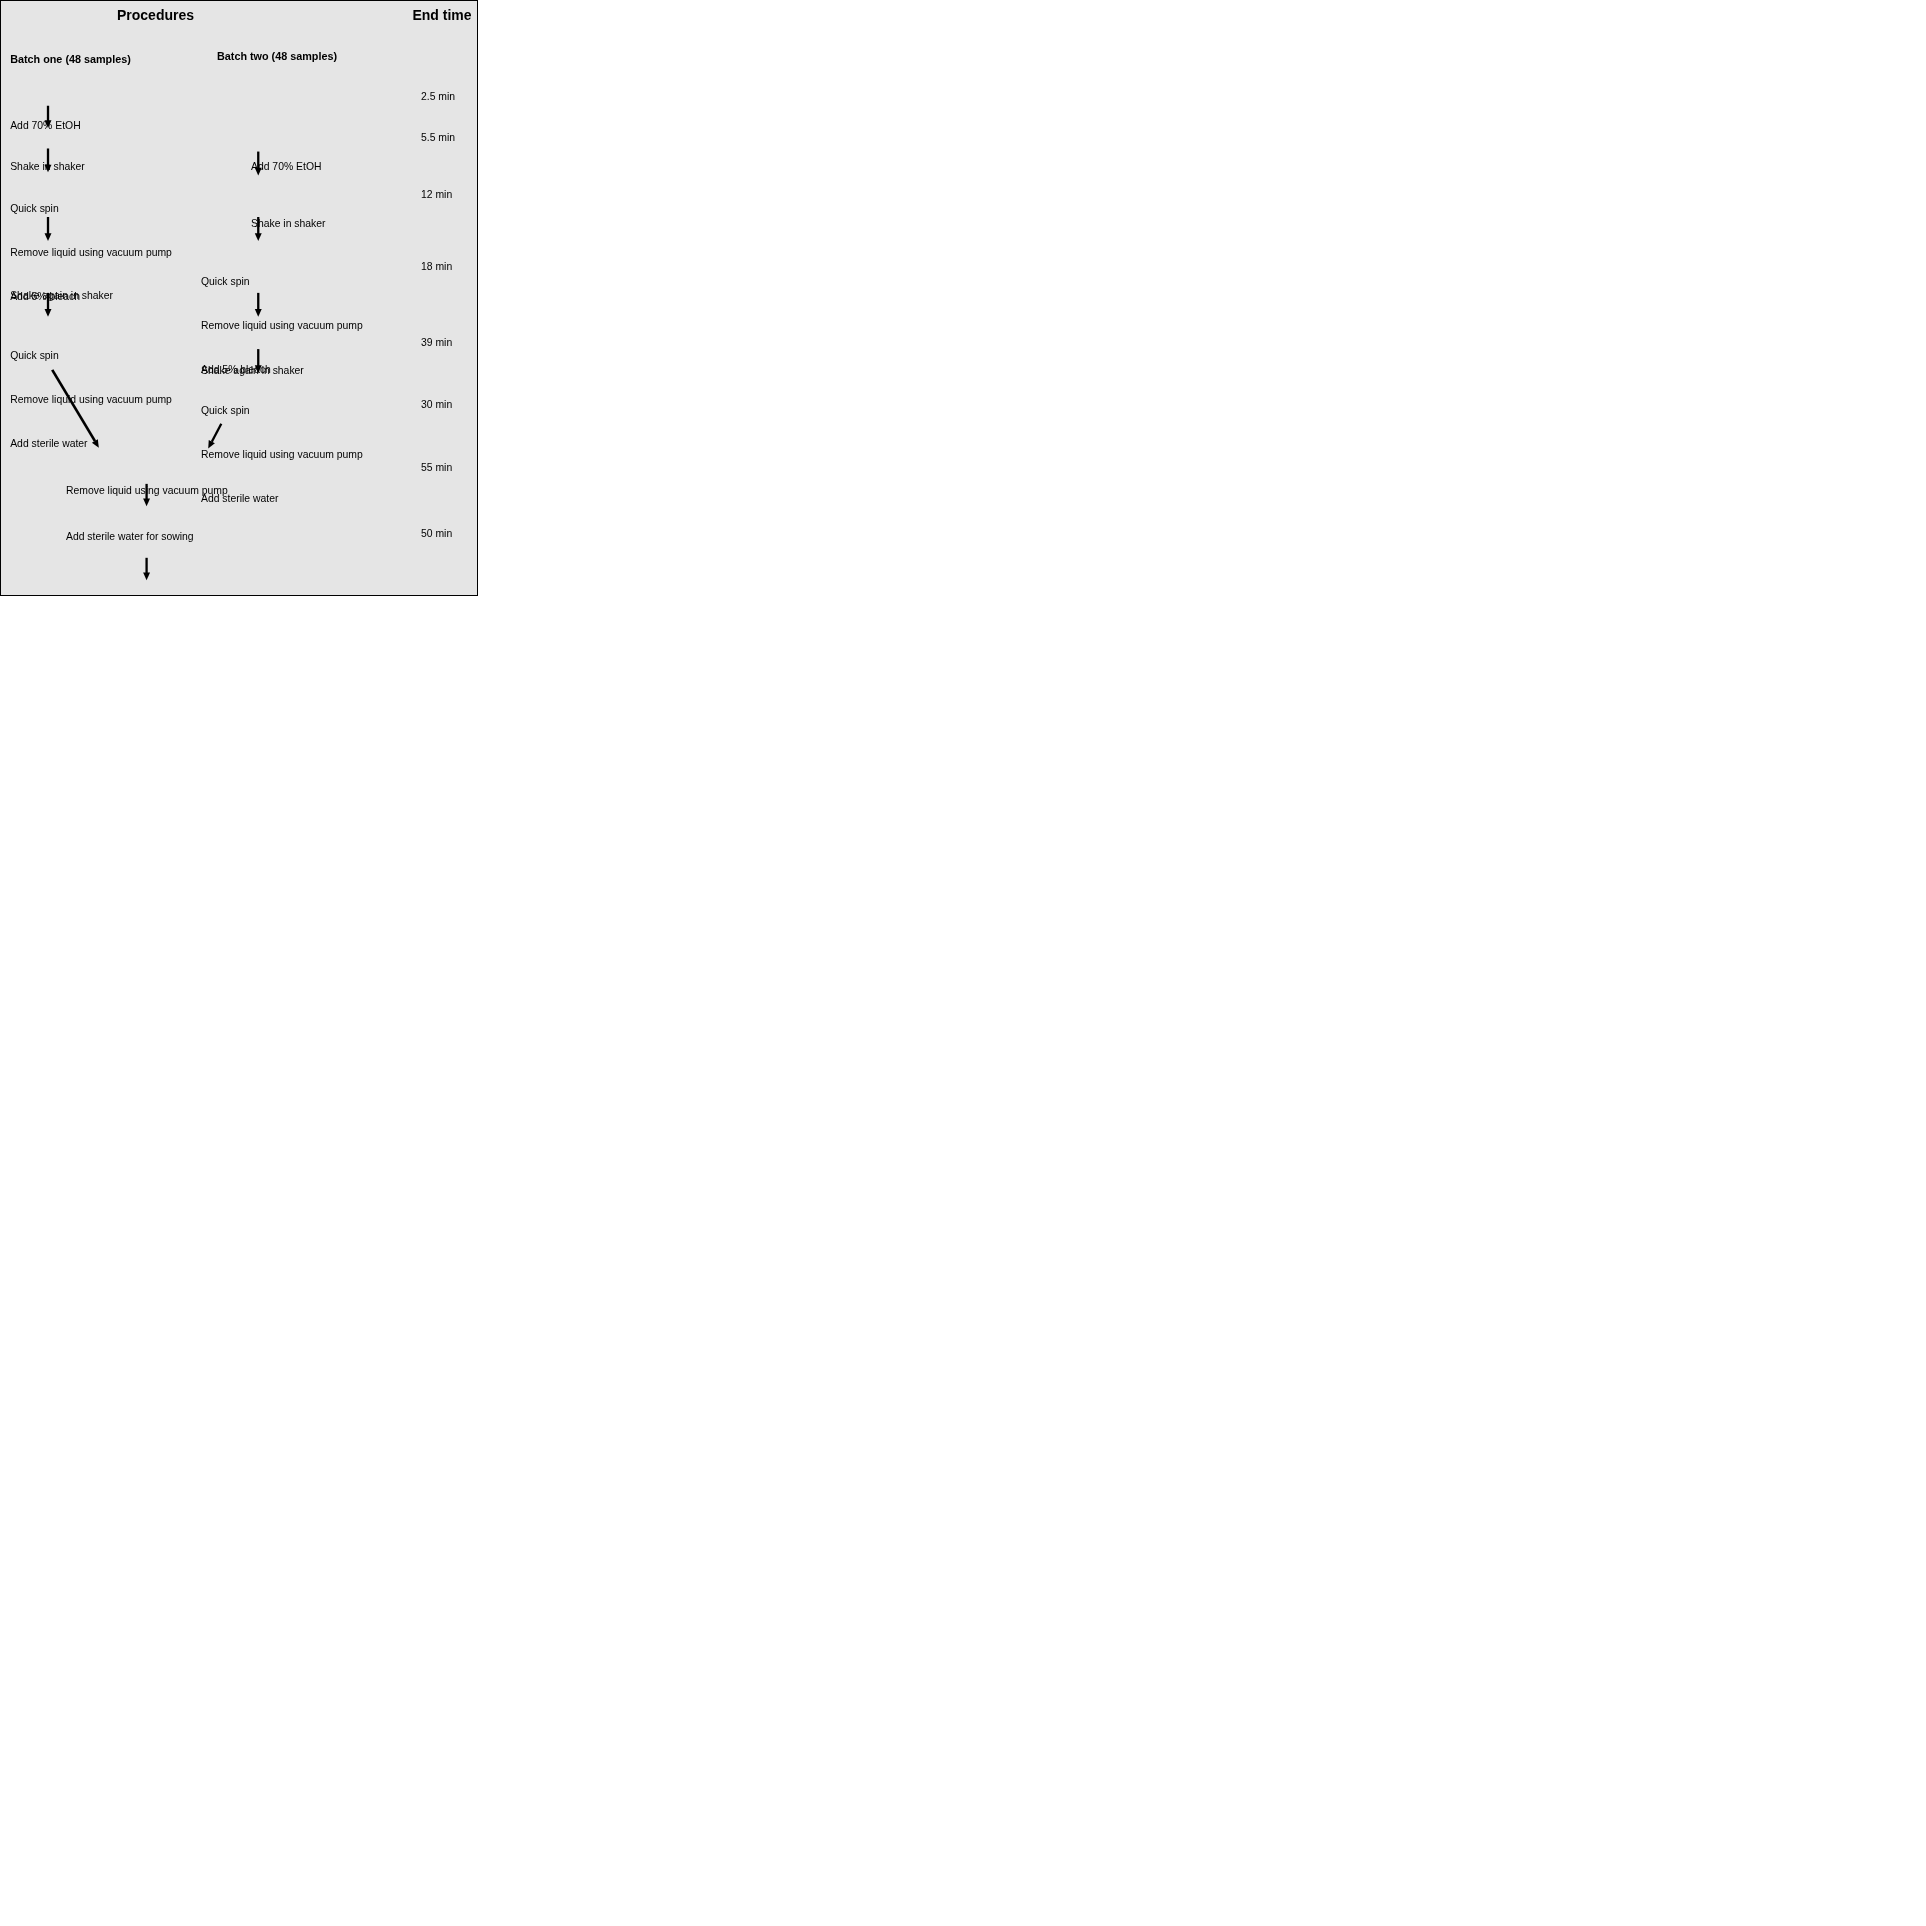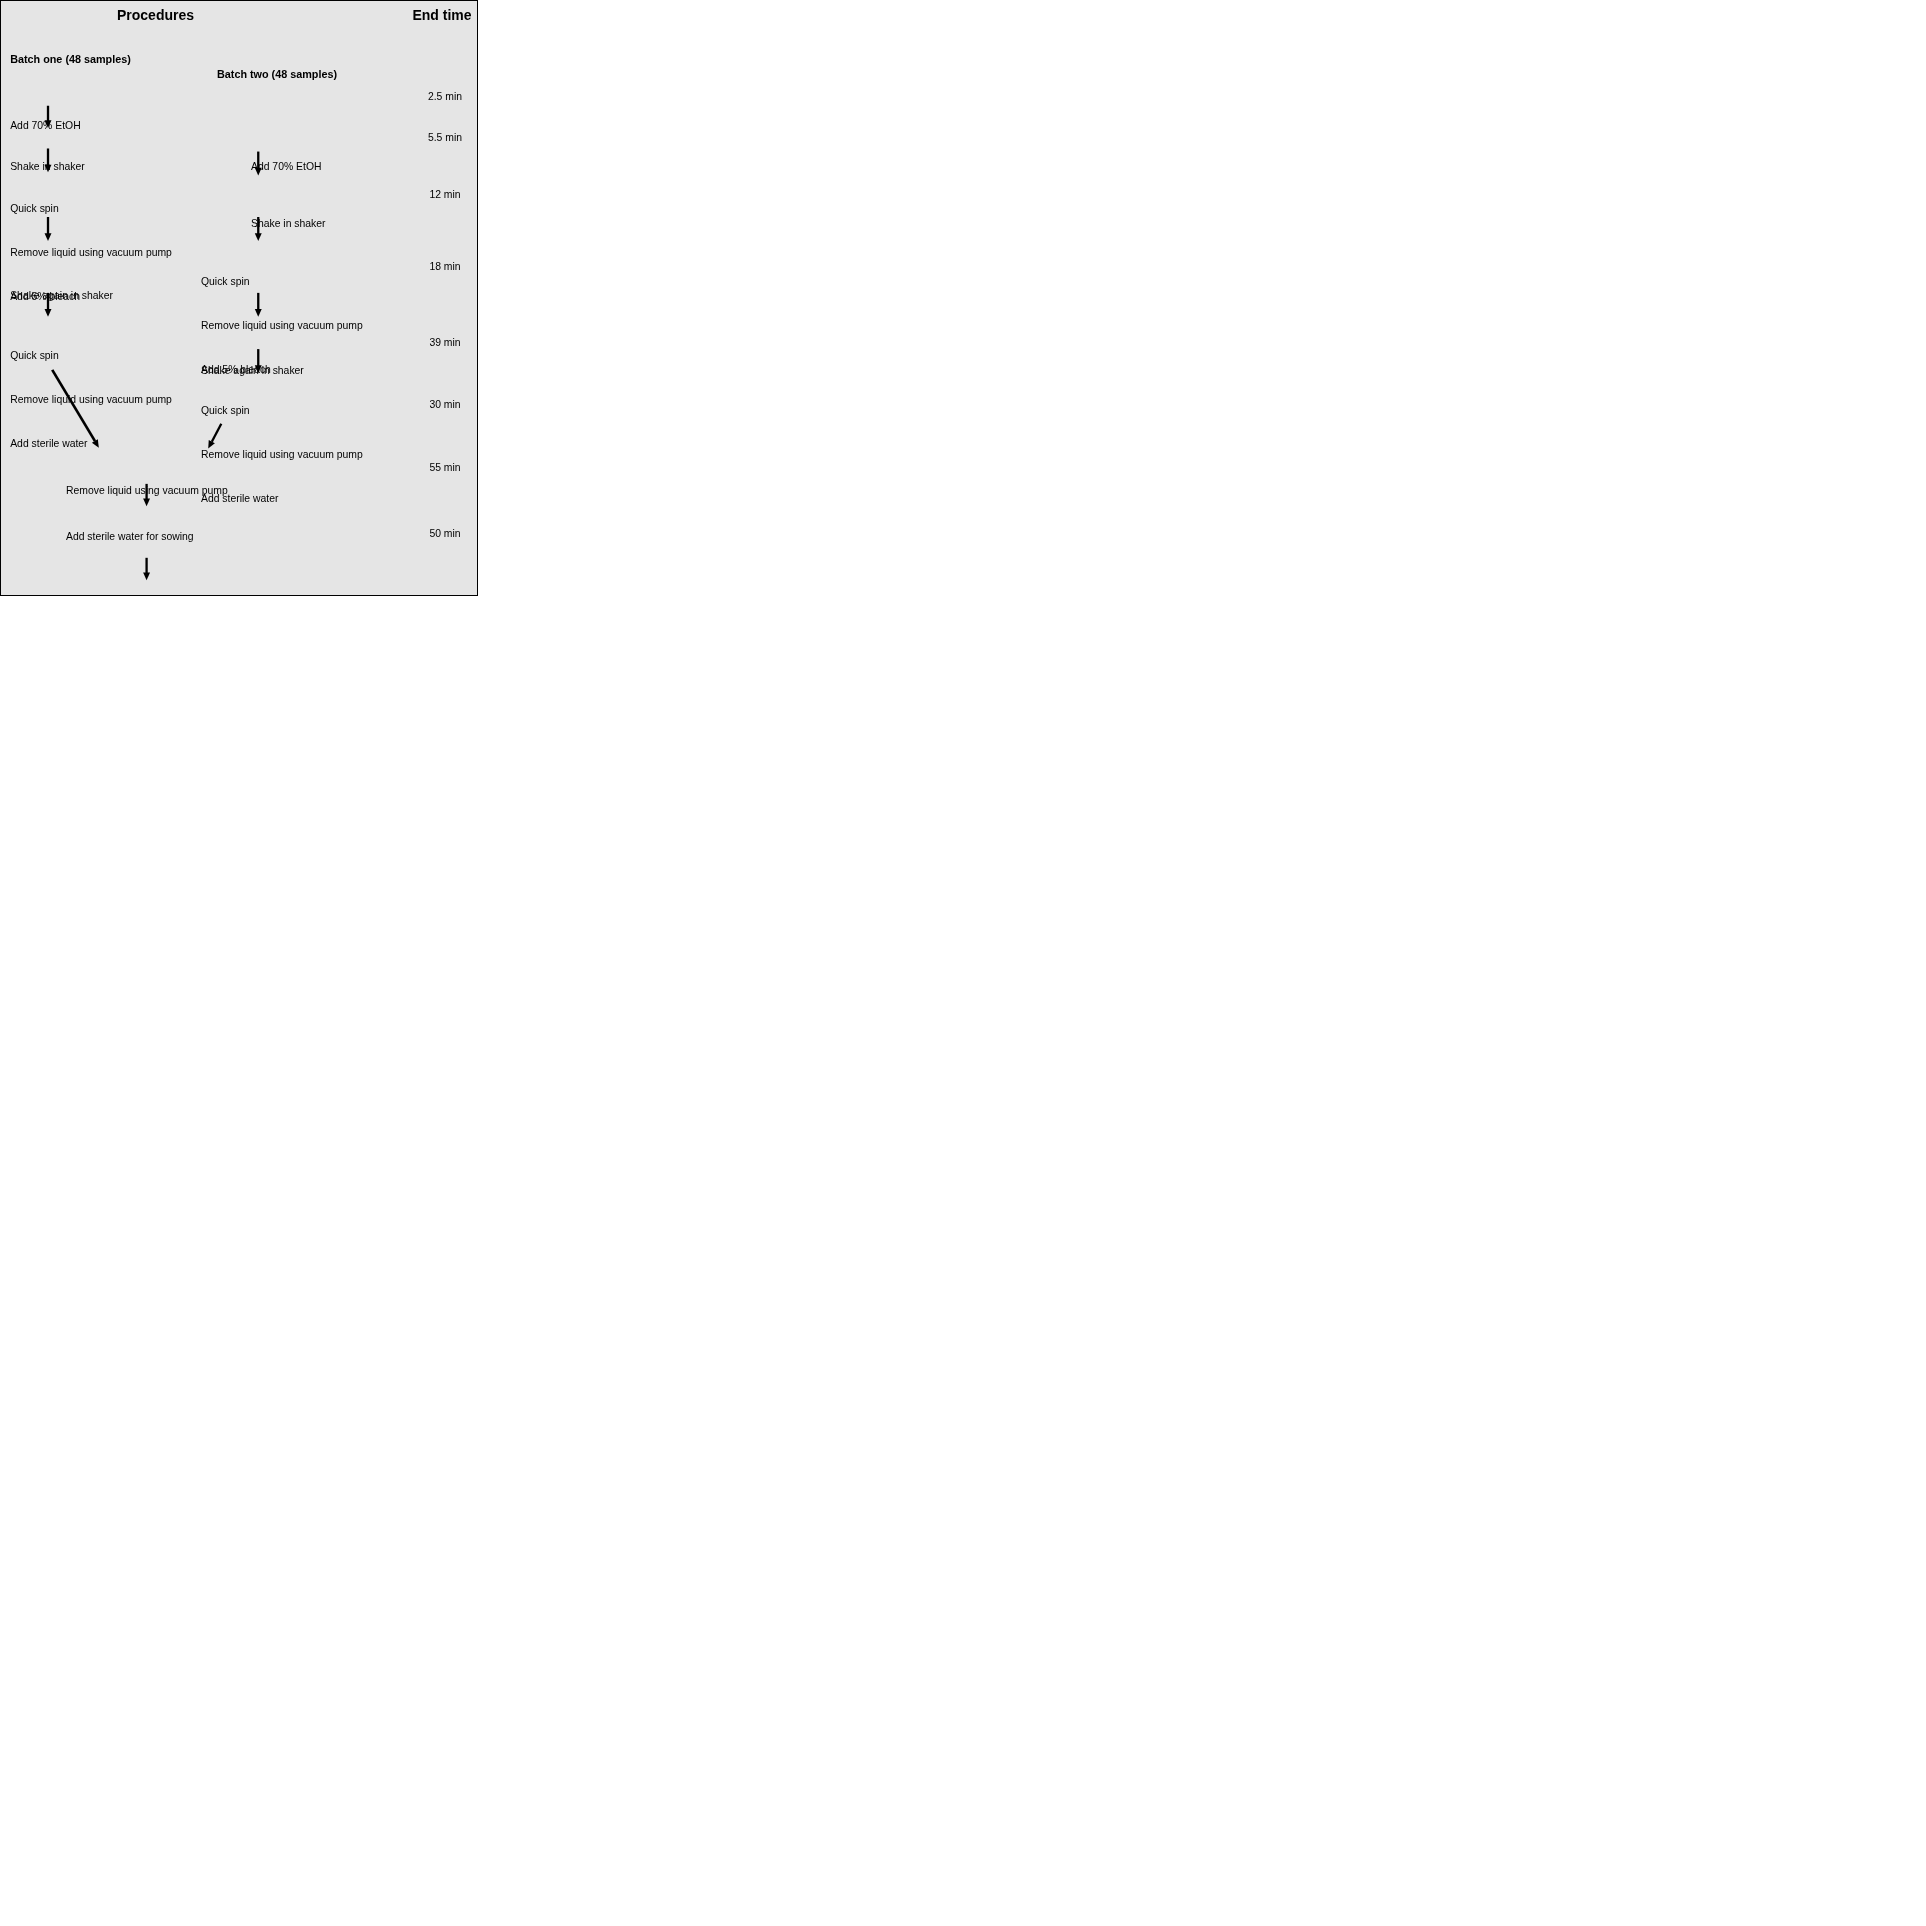--- a/index.html
+++ b/index.html
@@ -32,42 +32,42 @@
   .batch-header {
     font-size: 10.8px;
     line-height: 14px;
     font-weight: bold;
   }
   .step div { height: 14.6px; }
   .lh40 { line-height: 15.4px; }
   .lh40 div { height: 15.4px; }
   .time {
     width: 48px;
-    text-align: center;
+    text-align: left;
   }
   .arrow-layer {
     position: absolute;
     left: 0;
     top: 0;
     width: 476px;
     height: 593px;
   }
   .arrow-layer line { stroke: #000000; }
   .arrow-layer polygon { fill: #000000; }
 </style>
 </head>
 <body>
 
 <div class="frame">
 
   <div class="t title" style="left:116px; top:6.2px;">Procedures</div>
   <div class="t title" style="right:5.4px; top:6.2px;">End time</div>
 
   <div class="t batch-header" style="left:9.2px; top:51px;">Batch one (48 samples)</div>
-  <div class="t batch-header" style="left:216px; top:48px;margin-top:18px;">Batch two (48 samples)</div>
+  <div class="t batch-header" style="left:216px; top:48px;">Batch two (48 samples)</div>
 
   <div class="t step" style="left:9.2px; top:89px;">
     <div>Add 70% EtOH</div>
   </div>
   <div class="t step" style="left:9.2px; top:130px;">
     <div>Shake in shaker</div>
   </div>
   <div class="t step" style="left:9.2px; top:172px;">
     <div>Quick spin</div>
     <div>Remove liquid using vacuum pump</div>

